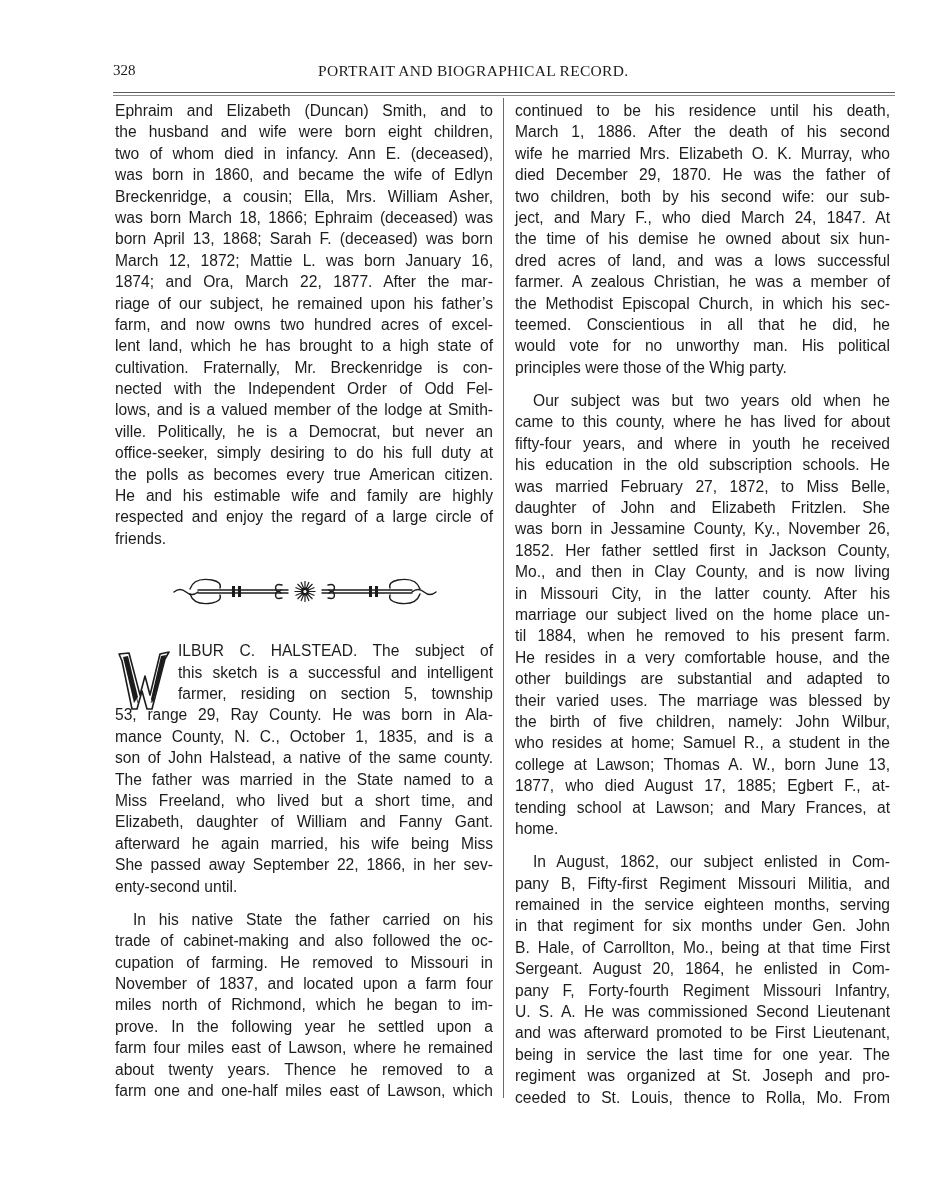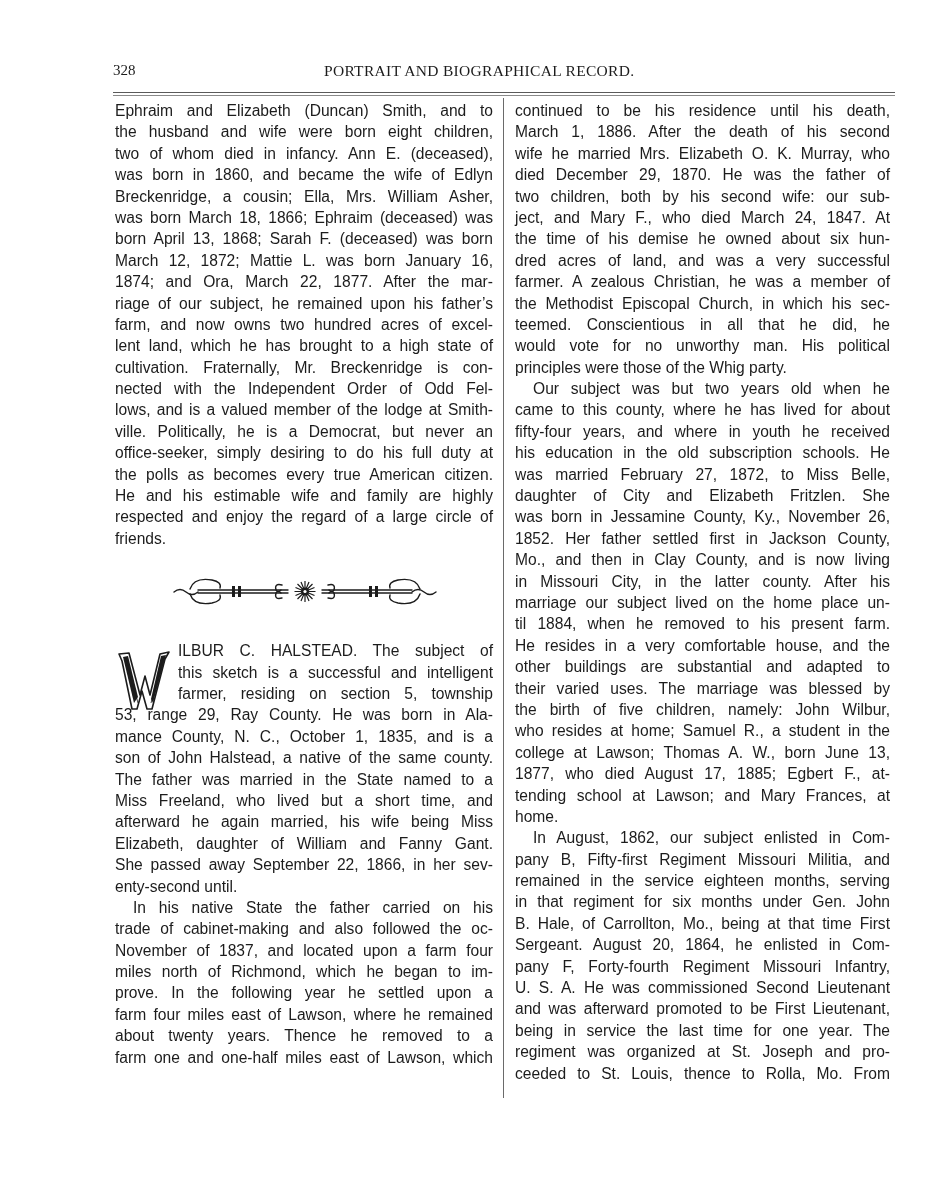--- a/index.html
+++ b/index.html
@@ -2,35 +2,35 @@
 <html><head>
 <meta charset="utf-8">
 <style>
   html, body { margin: 0; padding: 0; }
   body {
     width: 931px; height: 1200px; background: #ffffff; position: relative; overflow: hidden;
     font-family: "DejaVu Serif", "Liberation Serif", serif; color: #1c1c1c;
   }
   .header { position: absolute; left: 113px; top: 62px; width: 780px; height: 24px; }
   .page-num { position: absolute; left: 0; top: 0; font-size: 15px; font-family: "Liberation Serif", serif; }
-  .running-title { position: absolute; left: 211px; top: 0; font-size: 15.5px; letter-spacing: 0.3px; font-family: "Liberation Serif", serif; }
+  .running-title { position: absolute; left: 205px; top: 0; font-size: 15.5px; letter-spacing: 0.3px; font-family: "Liberation Serif", serif; }
   .rule { position: absolute; left: 113px; width: 782px; height: 0; border-top: 1px solid #5a5a5a; }
   .rule.r1 { top: 92px; }
   .rule.r2 { top: 95px; border-top-color: #8a8a8a; }
   .divider { position: absolute; left: 503px; top: 98px; width: 0; height: 1000px; border-left: 1px solid #6a6a6a; }
 
   .col { position: absolute; font-family: Liberation Sans, sans-serif; font-size: 15.6px; }
   .col-left { left: 115px; top: 100px; width: 378px; }
   .col-right { left: 515px; top: 100px; width: 375px; }
   .line {
     height: 21.4px; line-height: 21.4px; text-align: justify; text-align-last: justify;
     white-space: nowrap; overflow: visible;
   }
   .line.last { text-align-last: left; }
-  .line.indent { padding-left: 18px; }
+  .line.indent { padding-left: 18px; margin-top: 12px; }
   .line.dc { padding-left: 63px; }
   .gap { height: 91px; }
 
   .ornament { position: absolute; left: 170px; top: 573px; width: 270px; height: 36px; }
   .dropcap { position: absolute; left: 116px; top: 651px; width: 56px; height: 60px; }
 </style>
 </head>
 <body>
 
 <div class="header">
@@ -70,26 +70,27 @@
 
   <div>
     <div class="line dc">ILBUR C. HALSTEAD.  The subject of</div>
     <div class="line dc">this sketch is a successful and intelligent</div>
     <div class="line dc">farmer, residing on section 5, township</div>
     <div class="line">53, range 29, Ray County.  He was born in Ala-</div>
     <div class="line">mance County, N. C., October 1, 1835, and is a</div>
     <div class="line">son of John Halstead, a native of the same county.</div>
     <div class="line">The father was married in the State named to a</div>
     <div class="line">Miss Freeland, who lived but a short time, and</div>
+    <div class="line">Elizabeth, daughter of William and Fanny Gant.</div>
     <div class="line">afterward he again married, his wife being Miss</div>
-    <div class="line">Elizabeth, daughter of William and Fanny Gant.</div>
     <div class="line">She passed away September 22, 1866, in her sev-</div>
     <div class="line last">enty-second until.</div>
     <div class="line indent">In his native State the father carried on his</div>
     <div class="line">trade of cabinet-making and also followed the oc-</div>
+    <div class="line">cupation of farming.  He removed to Missouri in</div>
     <div class="line">November of 1837, and located upon a farm four</div>
     <div class="line">miles north of Richmond, which he began to im-</div>
     <div class="line">prove.  In the following year he settled upon a</div>
     <div class="line">farm four miles east of Lawson, where he remained</div>
     <div class="line">about twenty years.  Thence he removed to a</div>
     <div class="line">farm one and one-half miles east of Lawson, which</div>
   </div>
 </div>
 
 <svg class="ornament" viewBox="0 0 270 36">
@@ -129,32 +130,32 @@
 </svg>
 
 <div class="col col-right">
   <div class="line">continued to be his residence until his death,</div>
   <div class="line">March 1, 1886.  After the death of his second</div>
   <div class="line">wife he married Mrs. Elizabeth O. K. Murray, who</div>
   <div class="line">died December 29, 1870.  He was the father of</div>
   <div class="line">two children, both by his second wife: our sub-</div>
   <div class="line">ject, and Mary F., who died March 24, 1847.  At</div>
   <div class="line">the time of his demise he owned about six hun-</div>
-  <div class="line">dred acres of land, and was a very successful</div>
+  <div class="line">dred acres of land, and was a lows successful</div>
   <div class="line">farmer.  A zealous Christian, he was a member of</div>
   <div class="line">the Methodist Episcopal Church, in which his sec-</div>
   <div class="line">teemed.  Conscientious in all that he did, he</div>
   <div class="line">would vote for no unworthy man.  His political</div>
   <div class="line last">principles were those of the Whig party.</div>
   <div class="line indent">Our subject was but two years old when he</div>
   <div class="line">came to this county, where he has lived for about</div>
   <div class="line">fifty-four years, and where in youth he received</div>
   <div class="line">his education in the old subscription schools.  He</div>
   <div class="line">was married February 27, 1872, to Miss Belle,</div>
-  <div class="line">daughter of City and Elizabeth Fritzlen.  She</div>
+  <div class="line">daughter of John and Elizabeth Fritzlen.  She</div>
   <div class="line">was born in Jessamine County, Ky., November 26,</div>
   <div class="line">1852.  Her father settled first in Jackson County,</div>
   <div class="line">Mo., and then in Clay County, and is now living</div>
   <div class="line">in Missouri City, in the latter county.  After his</div>
   <div class="line">marriage our subject lived on the home place un-</div>
   <div class="line">til 1884, when he removed to his present farm.</div>
   <div class="line">He resides in a very comfortable house, and the</div>
   <div class="line">other buildings are substantial and adapted to</div>
   <div class="line">their varied uses.  The marriage was blessed by</div>
   <div class="line">the birth of five children, namely: John Wilbur,</div>

